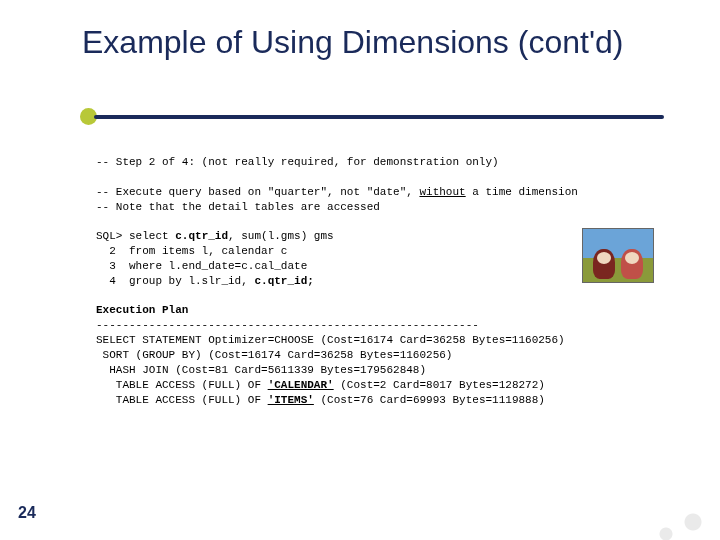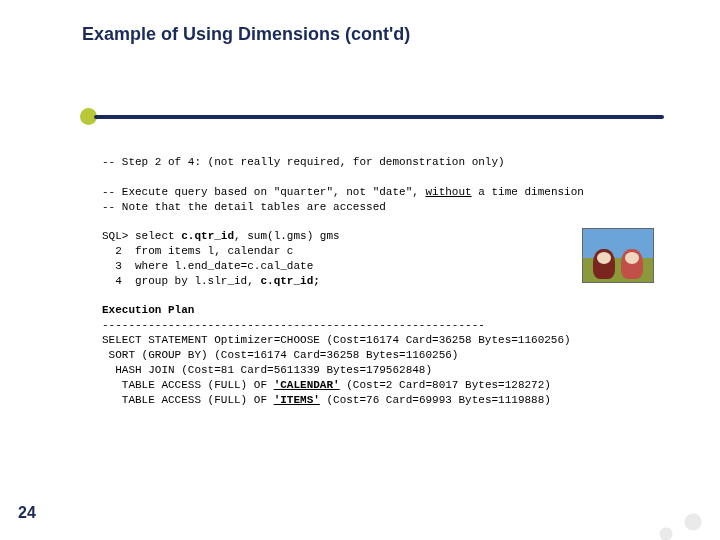--- a/index.html
+++ b/index.html
@@ -10,22 +10,22 @@
     font-family: Arial, Helvetica, sans-serif;
     position: relative;
     overflow: hidden;
   }
   .slide {
     width: 100%;
     height: 100%;
     position: relative;
   }
   .title {
-    font-size: 18px;
-    font-weight: bold;
+    font-size: 32px;
+    font-weight: normal;
     color: #1a2a5a;
     padding: 24px 0 0 82px;
   }
   .title-rule {
     position: absolute;
     top: 115px;
     left: 94px;
     width: 570px;
     height: 4px;
     background: #1a2a5a;
@@ -36,21 +36,21 @@
     top: 108px;
     left: 80px;
     width: 17px;
     height: 17px;
     border-radius: 50%;
     background: #b8c838;
   }
   .code {
     position: absolute;
     top: 155px;
-    left: 102px;
+    left: 96px;
     right: 28px;
     font-family: "Courier New", Courier, monospace;
     font-size: 11px;
     line-height: 1.35;
     color: #000;
     white-space: pre;
   }
   .code .u { text-decoration: underline; }
   .code b { font-weight: bold; }
   .picture {

